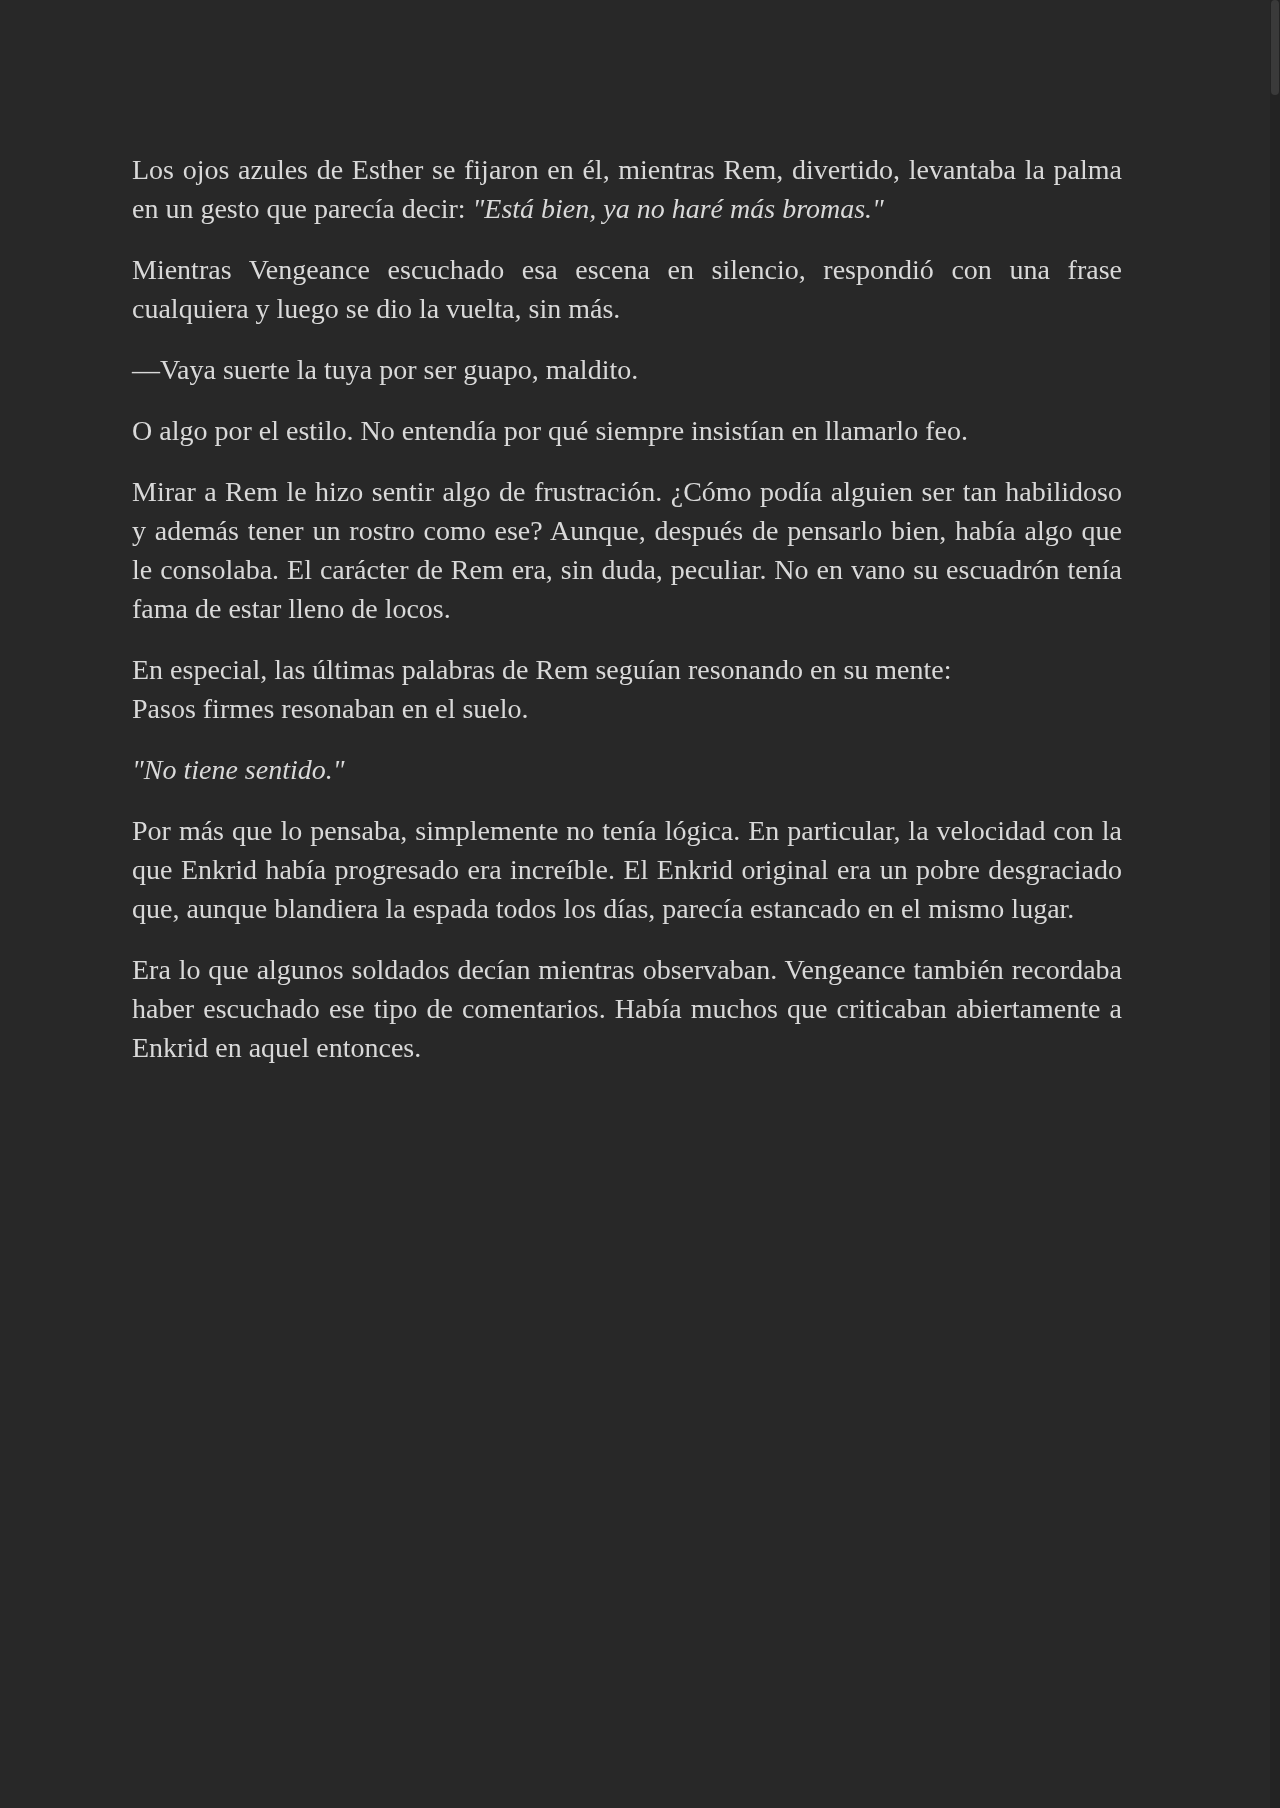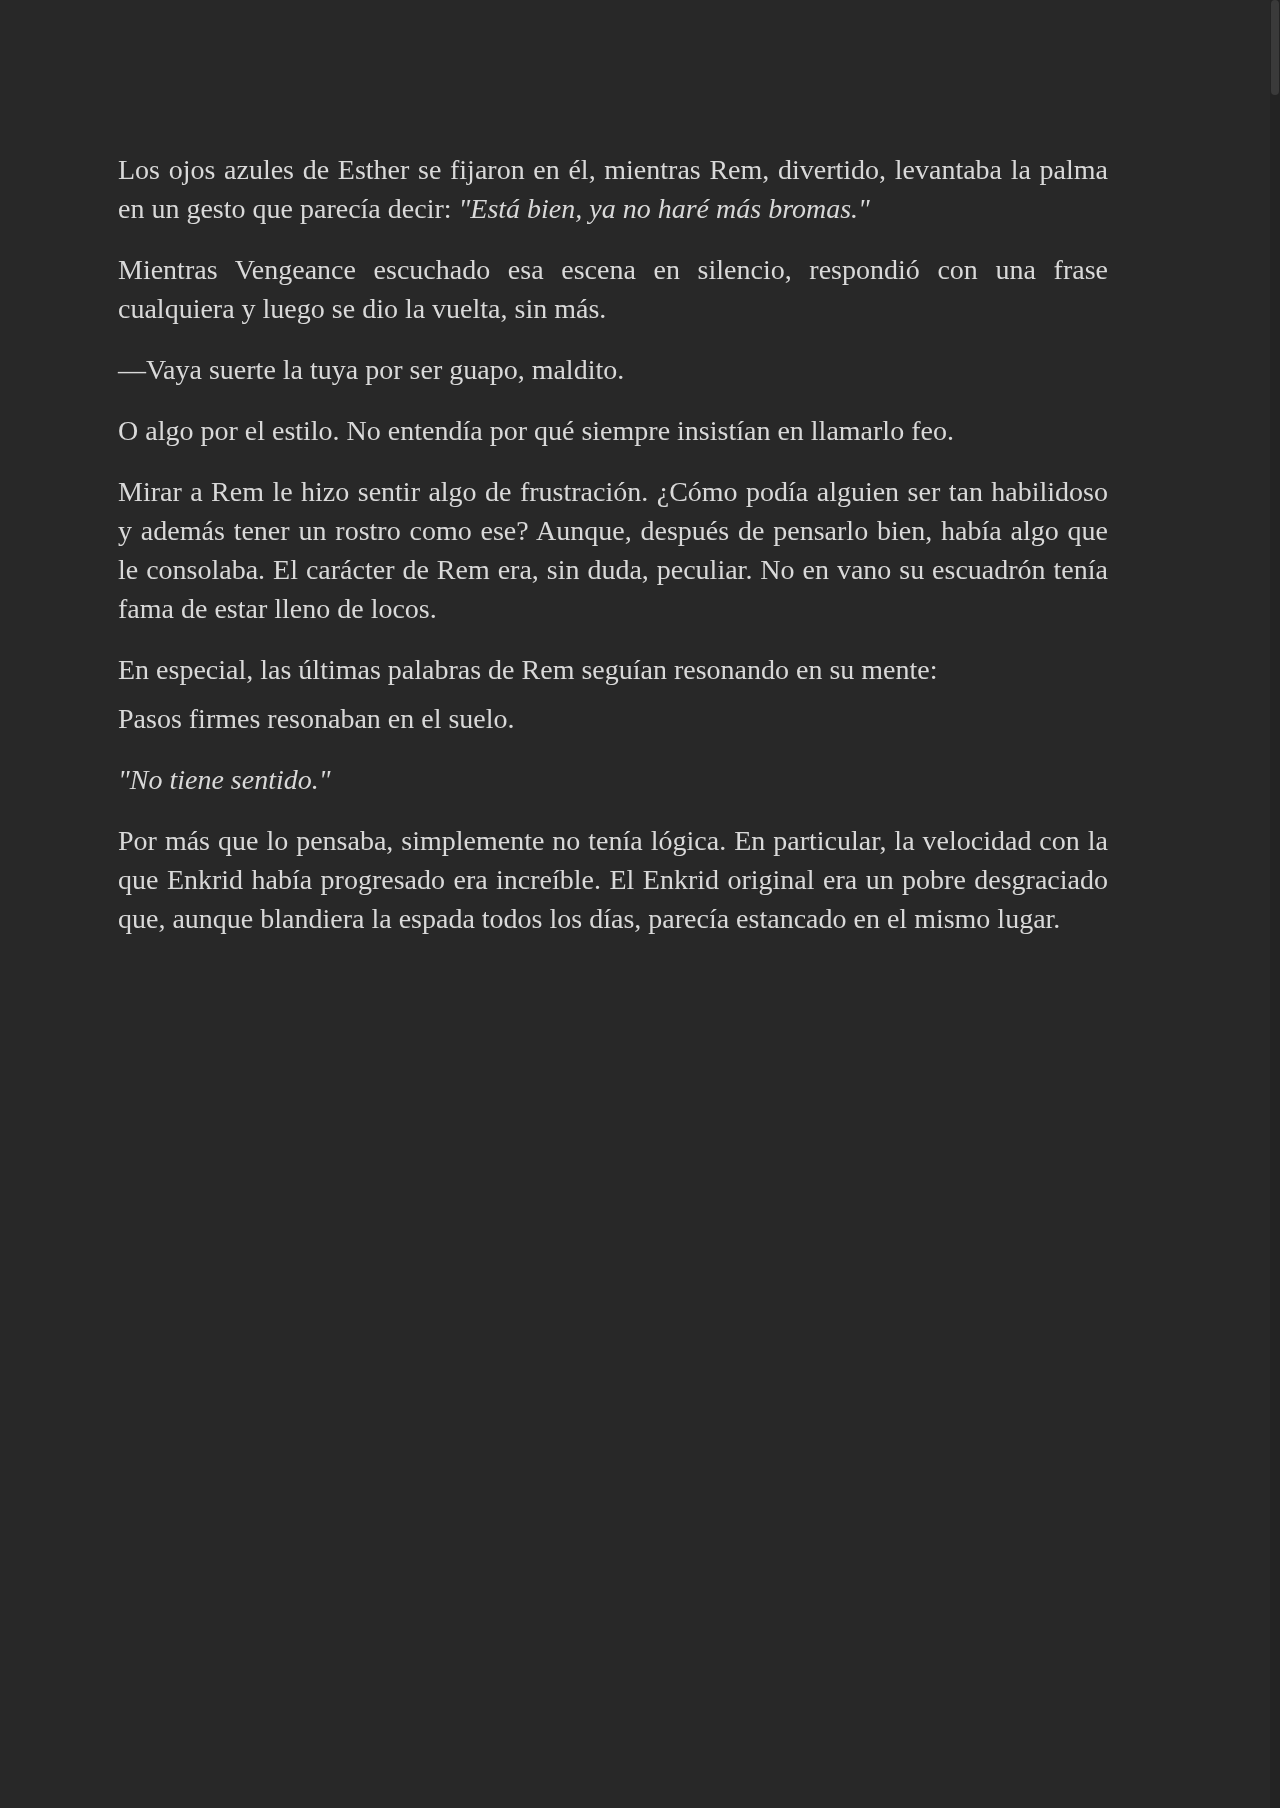--- a/index.html
+++ b/index.html
@@ -16,34 +16,34 @@
   body {
     width: 1280px;
     height: 1808px;
     background: var(--bg);
     overflow: hidden;
     position: relative;
     font-family: "Liberation Serif", "DejaVu Serif", serif;
   }
   .reader-page {
     position: absolute;
-    left: 118px;
+    left: 132px;
     top: 150px;
     width: 990px;
   }
   p.para {
     margin: 0 0 22px 0;
     font-family: "Liberation Serif", "DejaVu Serif", serif;
     font-size: 28px;
     line-height: 39px;
     color: var(--fg);
     text-align: justify;
     text-justify: inter-word;
   }
-  p.para.no-gap { margin-bottom: 10px; }
+  p.para.no-gap { margin-bottom: 0; }
   .italic { font-style: italic; }
   .scrollbar-track {
     position: absolute;
     top: 0;
     right: 0;
     width: 10px;
     height: 1808px;
     background: var(--track);
   }
   .scrollbar-thumb {
@@ -62,17 +62,18 @@
 <main class="reader-page">
     <p class="para"><span>Los ojos azules de Esther se fijaron en él, mientras Rem, divertido, levantaba la palma en un gesto que parecía decir: </span><span class="italic">"Está bien, ya no haré más bromas."</span></p>
     <p class="para"><span>Mientras Vengeance escuchado esa escena en silencio, respondió con una frase cualquiera y luego se dio la vuelta, sin más.</span></p>
     <p class="para"><span>—Vaya suerte la tuya por ser guapo, maldito.</span></p>
     <p class="para"><span>O algo por el estilo. No entendía por qué siempre insistían en llamarlo feo.</span></p>
     <p class="para"><span>Mirar a Rem le hizo sentir algo de frustración. ¿Cómo podía alguien ser tan habilidoso y además tener un rostro como ese? Aunque, después de pensarlo bien, había algo que le consolaba. El carácter de Rem era, sin duda, peculiar. No en vano su escuadrón tenía fama de estar lleno de locos.</span></p>
     <p class="para no-gap"><span>En especial, las últimas palabras de Rem seguían resonando en su mente:</span></p>
     <p class="para"><span>Pasos firmes resonaban en el suelo.</span></p>
     <p class="para"><span class="italic">"No tiene sentido."</span></p>
     <p class="para"><span>Por más que lo pensaba, simplemente no tenía lógica. En particular, la velocidad con la que Enkrid había progresado era increíble. El Enkrid original era un pobre desgraciado que, aunque blandiera la espada todos los días, parecía estancado en el mismo lugar.</span></p>
+    <p class="para"><span>Era lo que algunos soldados decían mientras observaban. Vengeance también recordaba haber escuchado ese tipo de comentarios. Había muchos que criticaban abiertamente a Enkrid en aquel entonces.</span></p>
   </main>
 
 <div class="scrollbar-track">
   <div class="scrollbar-thumb"></div>
 </div>
 
 </body></html>

